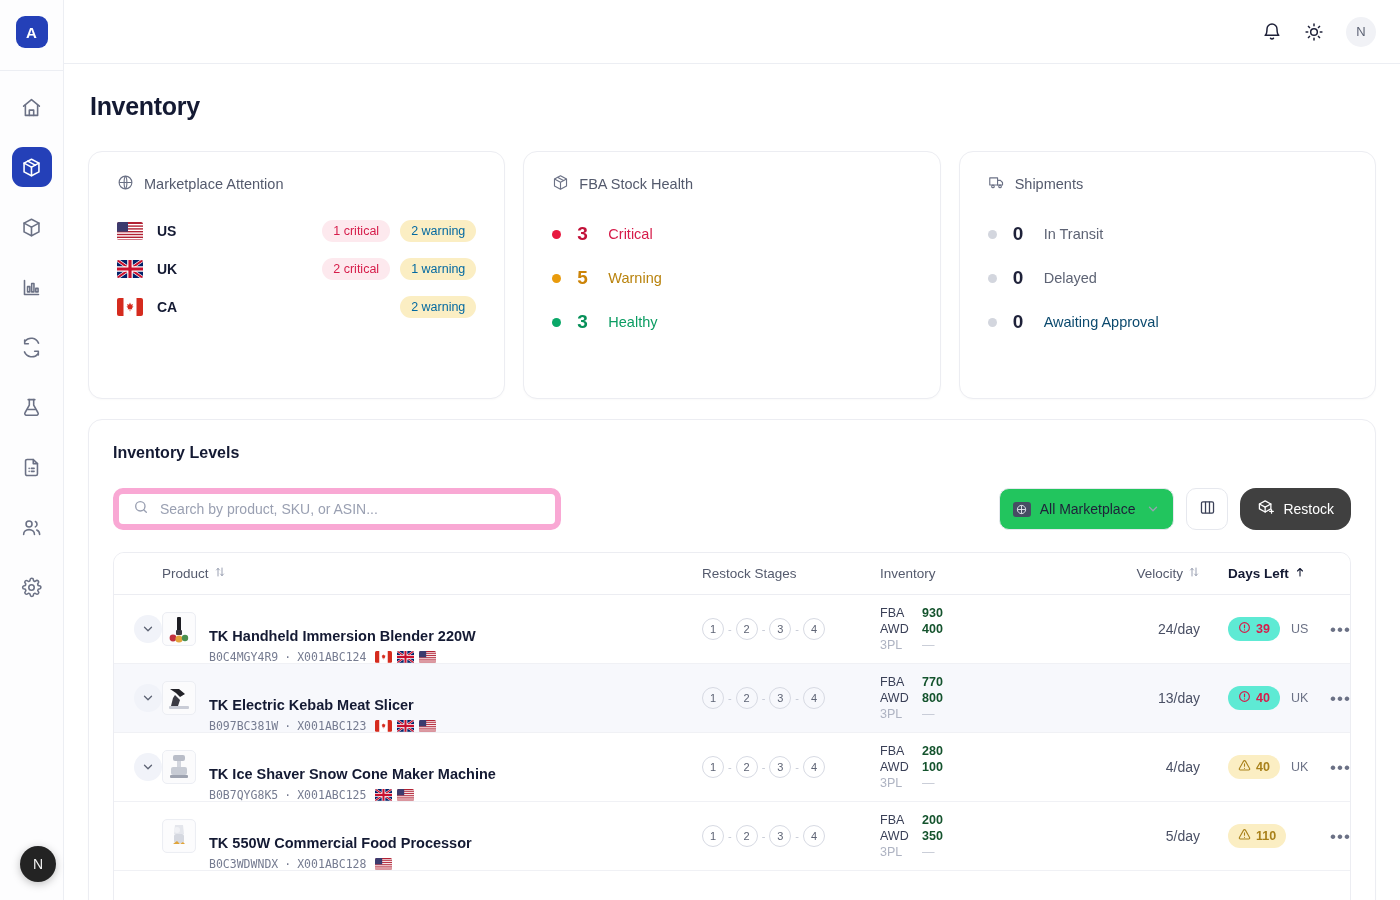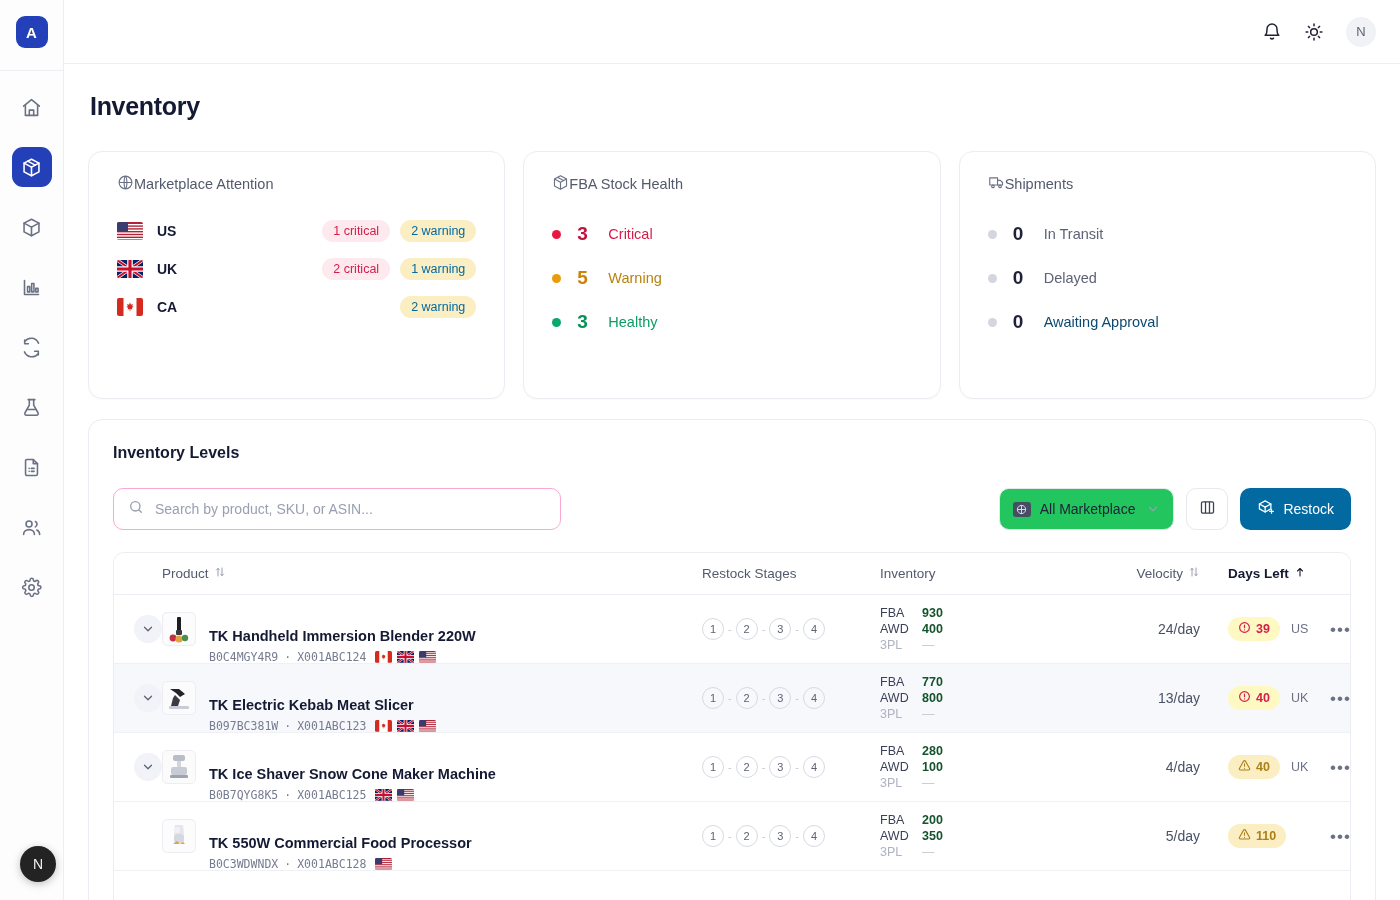--- a/index.html
+++ b/index.html
@@ -76,21 +76,21 @@
   .page-title { font-size: 25px; font-weight: 700; letter-spacing: -.3px; color: #141a33; }
   .page-sub { font-size: 14.5px; color: #6b7185; margin-top: 7px; }
 
   .cards-row { display: flex; gap: 18px; margin-top: 30px; }
   .card {
     flex: 1; background: #fff; border: 1px solid #ecedf2; border-radius: 14px;
     padding: 22px 28px 26px 28px; min-height: 248px;
     box-shadow: 0 1px 2px rgba(20,25,60,.025);
   }
   .card-title {
-    display: flex; align-items: center; 
+    display: flex; align-items: center; gap: 10px;
     font-size: 14.5px; color: #545a6d; margin-bottom: 18px;
   }
   .card-title svg { width: 17px; height: 17px; color: #6b7185; }
 
   .mkt-row { display: flex; align-items: center; height: 38px; }
   .flag { width: 26px; height: 18px; border-radius: 2px; overflow: hidden; display: block; flex: none; }
   .mkt-name { font-size: 14px; font-weight: 700; margin-left: 14px; color: #141a33; }
   .mkt-badges { margin-left: auto; display: flex; gap: 10px; align-items: center; }
   .pill { font-size: 12.5px; padding: 4px 11px; border-radius: 11px; font-weight: 500; white-space: nowrap; }
   .pill.critical { background: #fde9ee; color: #d61c4a; }
@@ -105,21 +105,21 @@
   
   .panel {
     margin-top: 20px; background: #fff;
     border: 1px solid #ecedf2; border-radius: 14px;
     padding: 24px 24px 0 24px;
     box-shadow: 0 1px 2px rgba(20,25,60,.025);
   }
   .panel-title { font-size: 16px; font-weight: 700; color: #141a33; }
   .toolbar { display: flex; align-items: center; margin-top: 26px; gap: 12px; }
   .search-wrap {
-    width: 448px; height: 42px; border: 1px solid #f9a8d4; border-radius: 10px;
+    width: 448px; height: 42px; border: 6px solid #f9a8d4; border-radius: 10px;
     display: flex; align-items: center; padding: 0 14px; background: #fff;
   }
   .search-wrap svg { width: 16px; height: 16px; color: #9aa0b2; flex: none; }
   .search-wrap input {
     border: none; outline: none; flex: 1; margin-left: 11px;
     font-size: 14px; font-family: inherit; color: #1e2139; background: transparent;
   }
   .search-wrap input::placeholder { color: #9aa0b2; }
   .toolbar-right { margin-left: auto; display: flex; align-items: center; gap: 12px; }
   .select-btn {
@@ -133,21 +133,21 @@
   }
   .mini-globe svg { width: 11px; height: 11px; color: #e7e9f1; }
   .select-btn .chev { color: #9aa0b2; display: flex; margin-left: 2px; }
   .sq-btn {
     width: 42px; height: 42px; border: 1px solid #e6e8ee; border-radius: 10px;
     background: #fff; display: flex; align-items: center; justify-content: center;
     cursor: pointer; color: #3a4057;
   }
   .sq-btn svg { width: 17px; height: 17px; }
   .primary-btn {
-    height: 42px; background: #0369a1; color: #fff; border: none; border-radius: 10px;
+    height: 42px; background: #404040; color: #fff; border: none; border-radius: 16px;
     display: flex; align-items: center; gap: 9px; padding: 16px 17px;
     font-size: 14px; font-weight: 500; cursor: pointer; font-family: inherit;
   }
   .primary-btn svg { width: 17px; height: 17px; }
 
   
   .tbl { margin-top: 22px; border: 1px solid #ecedf2; border-top-left-radius: 11px; border-top-right-radius: 11px; overflow: hidden; }
   .thead {
     display: flex; align-items: center; height: 42px;
     border-bottom: 1px solid #ecedf2; background: #fff;
@@ -198,21 +198,21 @@
   .inv-k.muted { color: #aeb3c2; }
   .inv-v { font-weight: 700; color: #14532d; }
   .inv-v.muted { font-weight: 400; color: #c3c7d3; }
   .vel { font-size: 14px; color: #4a5065; text-align: right; }
   .days-cell { display: flex; align-items: center; gap: 11px; padding-left: 28px; }
   .days-badge {
     display: flex; align-items: center; gap: 5px;
     padding: 4px 10px; border-radius: 12px; font-size: 12.5px; font-weight: 700;
   }
   .days-badge svg { width: 13px; height: 13px; }
-  .days-badge.crit { background: #fef9c3; color: #d61c4a; }
+  .days-badge.crit { background: #5eead4; color: #d61c4a; }
   .days-badge.warn { background: #fbeec3; color: #a9811a; }
   .days-mkt { font-size: 12.5px; color: #6b7185; }
   .more-btn { margin-left: auto; margin-right: 24px; color: #6b7185; cursor: pointer; letter-spacing: 1px; font-size: 17px; line-height: 1; }
 </style>
 </head>
 <body>
 
 <div class="app">
 
   <nav class="sidebar">

